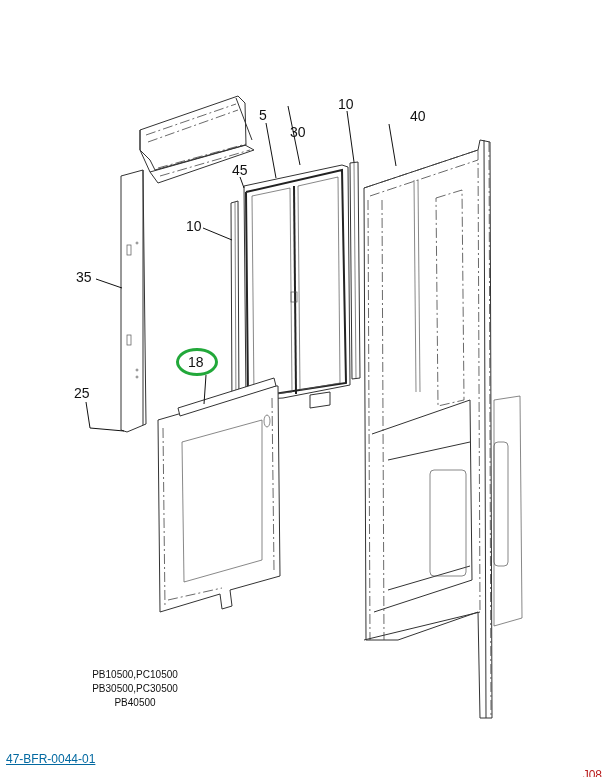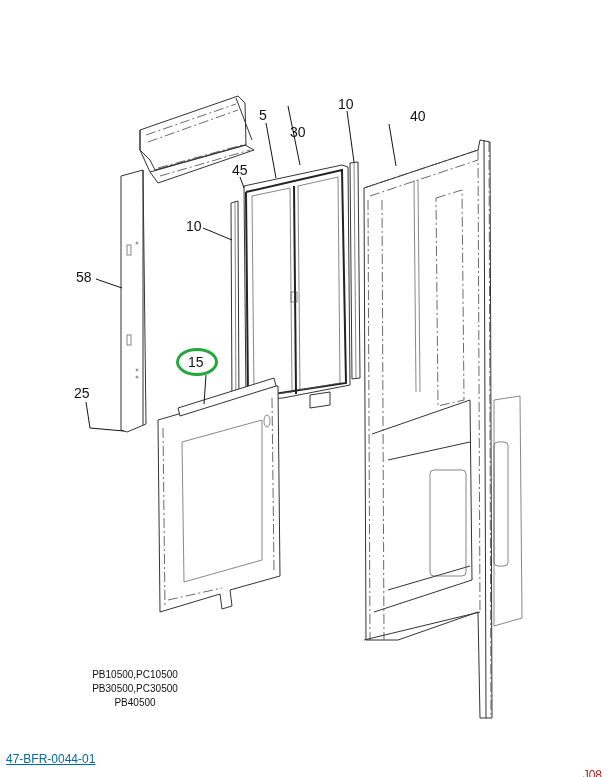--- a/index.html
+++ b/index.html
@@ -109,23 +109,23 @@
     <polyline class="leader" points="86,402 90,428 124,431"></polyline>
   </g>
 </svg>
 
 <div class="callout" style="left:290px;top:92px;margin-top:33px;">30</div>
 <div class="callout" style="left:259px;top:108px;">5</div>
 <div class="callout" style="left:338px;top:97px;">10</div>
 <div class="callout" style="left:378px;top:109px;margin-left:32px;">40</div>
 <div class="callout" style="left:232px;top:163px;">45</div>
 <div class="callout" style="left:186px;top:219px;">10</div>
-<div class="callout" style="left:76px;top:270px;">58</div>
+<div class="callout" style="left:76px;top:270px;">35</div>
 <div class="hl-ring"></div>
-<div class="callout" style="left:188px;top:355px;">15</div>
+<div class="callout" style="left:188px;top:355px;">18</div>
 <div class="callout" style="left:74px;top:386px;">25</div>
 
 <div class="models">
   <div>PB10500,PC10500</div>
   <div>PB30500,PC30500</div>
   <div>PB40500</div>
 </div>
 
 <div class="fig-id">47-BFR-0044-01</div>
 <div class="sheet">J08</div>

